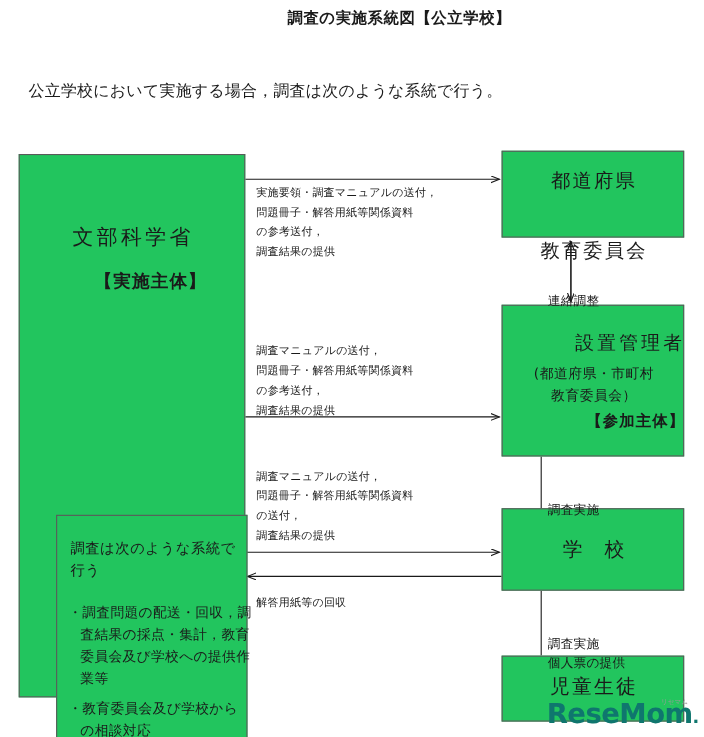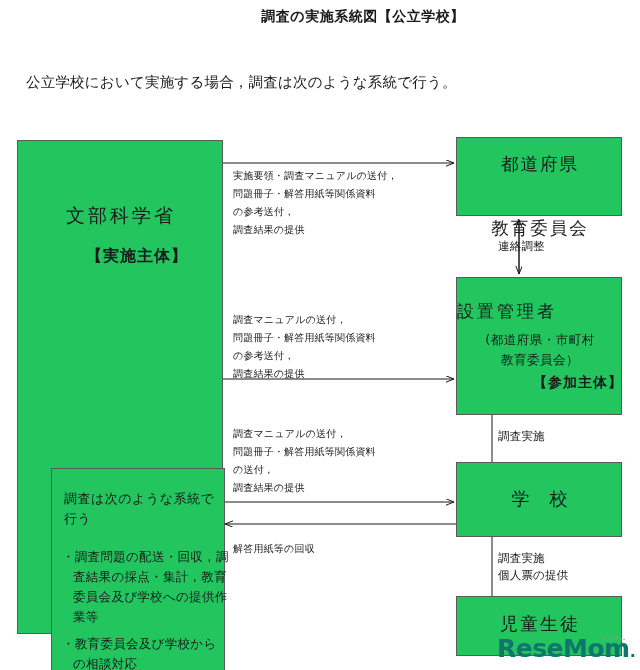--- a/index.html
+++ b/index.html
@@ -129,21 +129,21 @@
   #admin-box {
     left: 456px;
     top: 277px;
     width: 166px;
     height: 138px;
   }
   #admin-title {
     position: absolute;
     left: 0; top: 22px;
     width: 166px;
-    text-align: left;
+    text-align: right;
     font-size: 17px;
     letter-spacing: 3px;
   }
   #admin-sub-0, #admin-sub-1 {
     position: absolute;
     left: 0;
     width: 166px;
     text-align: center;
     font-size: 12.5px;
     letter-spacing: 0.5px;
@@ -206,20 +206,21 @@
   #label-flow-2 { left: 233px; top: 425px; width: 216px; }
   #label-flow-3 { left: 233px; top: 540px; width: 216px; }
 
   .vlabel {
     position: absolute;
     font-size: 11.5px;
     line-height: 17px;
     letter-spacing: 0.2px;
     white-space: pre-line;
     font-family: Liberation Serif, serif;
+    margin-top: 28px;
   }
   #label-v-0 { left: 498px; top: 238px; }
   #label-v-1 { left: 498px; top: 428px; }
   #label-v-2 { left: 498px; top: 550px; }
 
   
   #wires {
     position: absolute;
     left: 0; top: 0;
     width: 640px;

